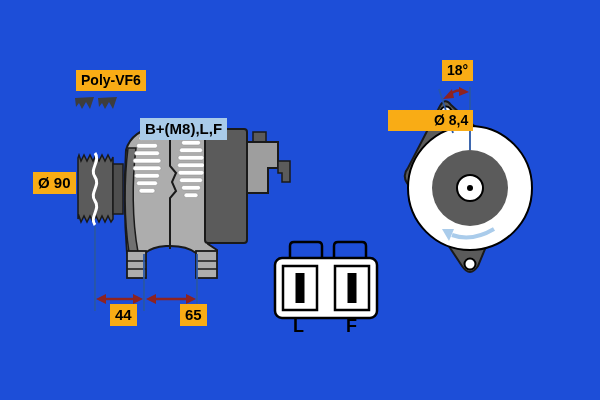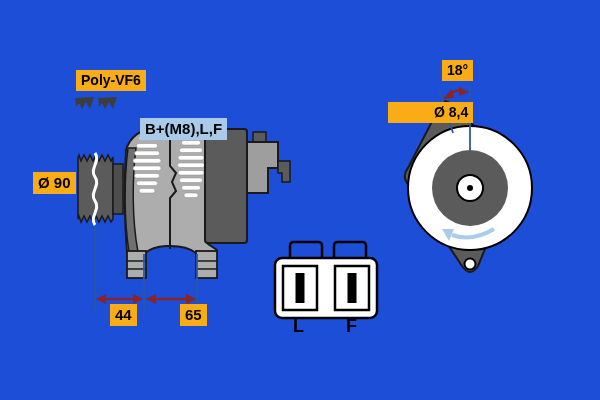--- a/index.html
+++ b/index.html
@@ -142,16 +142,16 @@
       <path class="belt-icon" d="M98,98 L117,97 L113,109 L109,102 L105,109 L102,103 L99,107 Z"></path>
     </g>
   </svg>
 
   <div class="lbl yellow" style="left:76px;top:70px;">Poly-VF6</div>
   <div class="lbl blue fs15" style="left:140px;top:94px;margin-top:24px;">B+(M8),L,F</div>
   <div class="lbl yellow fs15" style="left:33px;top:172px;">Ø 90</div>
   <div class="lbl yellow fs15" style="left:110px;top:304px;">44</div>
   <div class="lbl yellow fs15" style="left:168px;top:304px;margin-left:12px;">65</div>
   <div class="lbl yellow" style="left:442px;top:60px;">18°</div>
-  <div class="lbl yellow" style="left:388px;top:102px;padding-left:46px;">Ø 8,4</div>
+  <div class="lbl yellow" style="left:388px;top:110px;padding-left:46px;">Ø 8,4</div>
   <div class="lbl plain" style="left:293px;top:316px;font-weight:bold;">L</div>
   <div class="lbl plain" style="left:346px;top:316px;font-weight:bold;">F</div>
 </div>
 
 </body></html>

